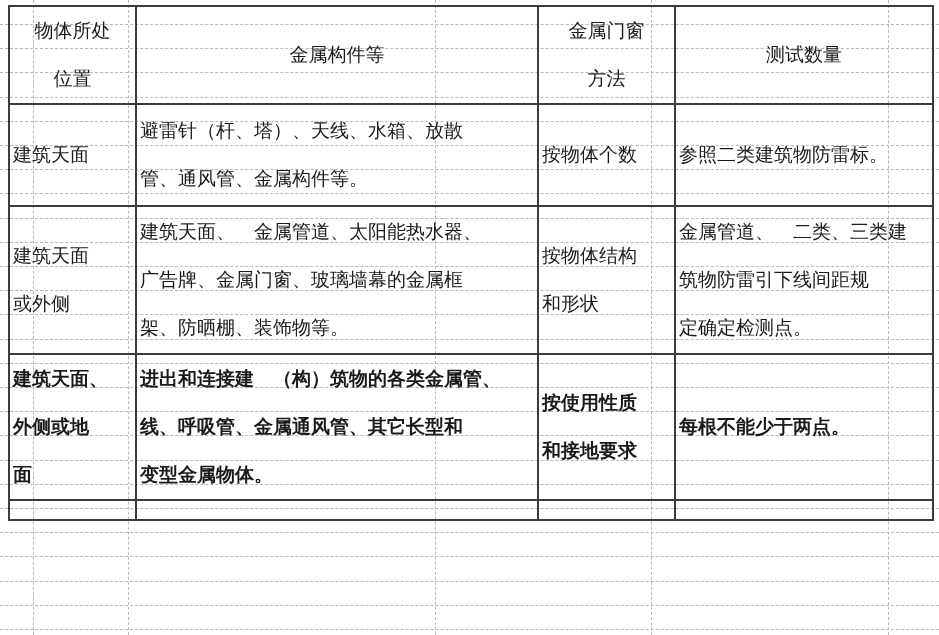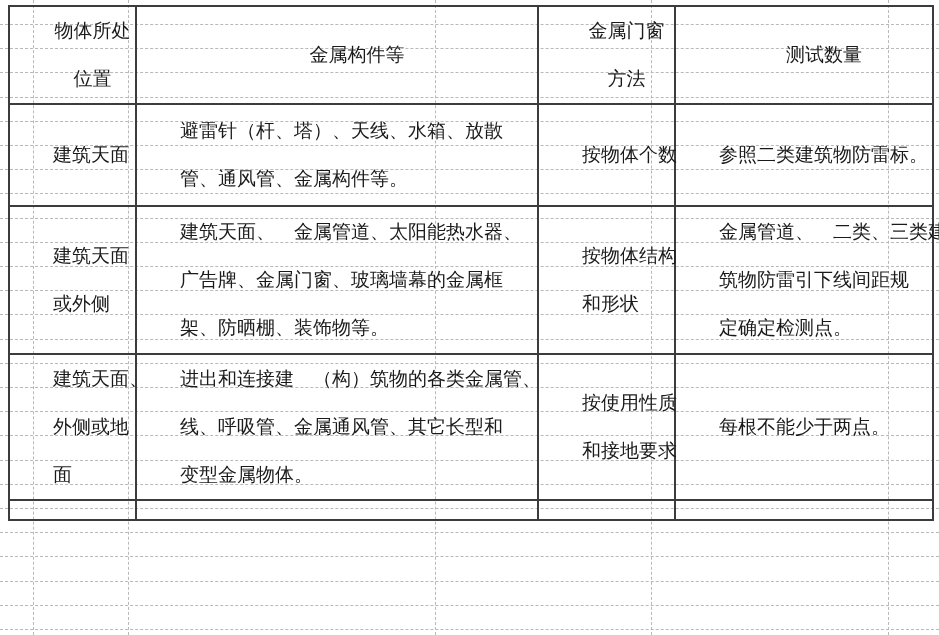--- a/index.html
+++ b/index.html
@@ -12,25 +12,25 @@
   .doc-table{
     position:absolute;left:8px;top:5px;width:924px;
     border-collapse:collapse;table-layout:fixed;background:transparent;
   }
   .doc-table td{
     border:2px solid #3c3c3c;padding:0;vertical-align:middle;
     font-size:19px;background:transparent;overflow:visible;
   }
   .doc-table td.hd{text-align:center;}
   .doc-table td.bd{text-align:left;padding:0 0 0 3px;}
-  .ln{line-height:48px;white-space:pre;padding-left:40px;}
+  .ln{line-height:48px;white-space:pre;}
   tr.r0{height:96px;}
   tr.r1{height:102px;}
   tr.r2{height:148px;}
-  tr.r3{height:144px;}
+  tr.r3{height:144px;font-weight:bold;}
   tr.r4{height:127px;}
   tr.r5{height:20px;}
   tr.r4 .ln{line-height:42px;}
 </style>
 </head>
 <body>
 
 <div class="page">
 
   <div class="hgrid" style="top: 24px;"></div>

